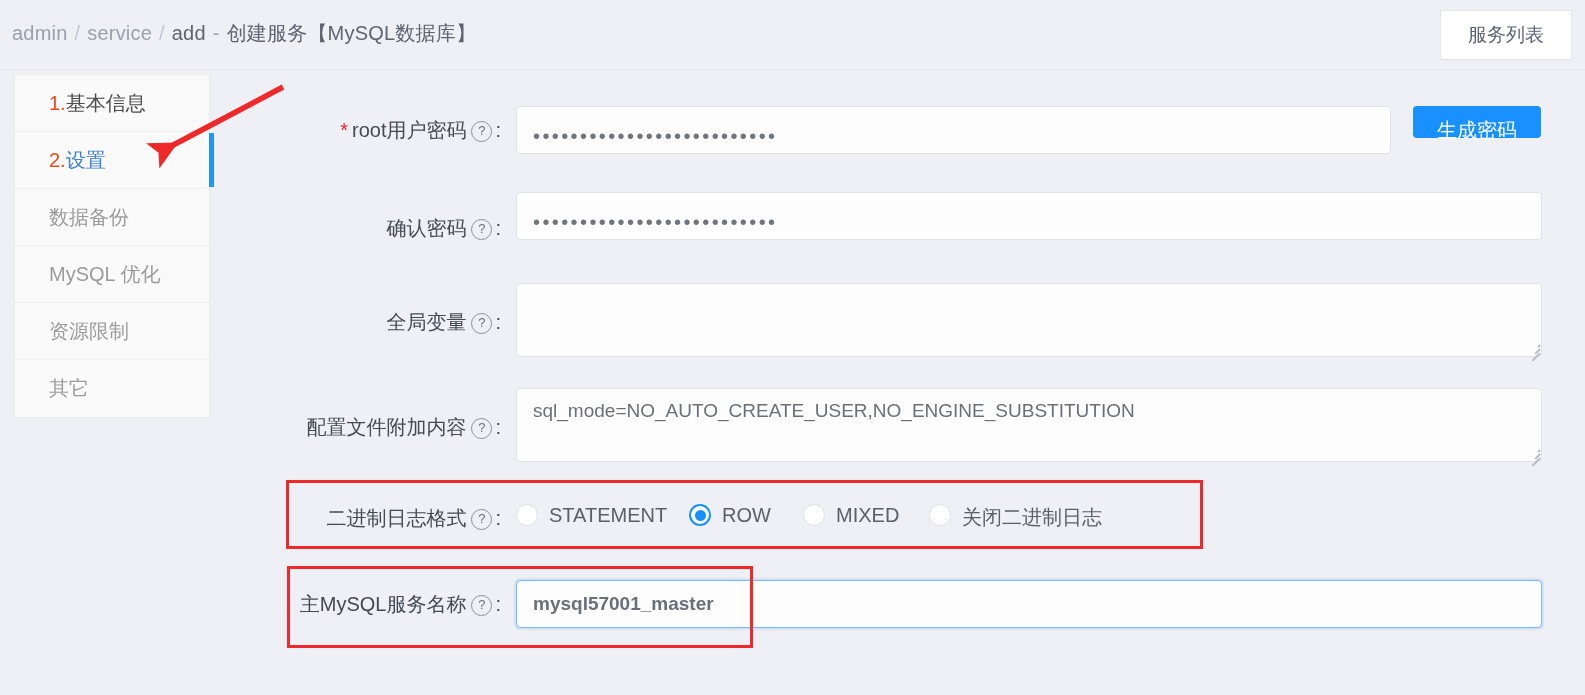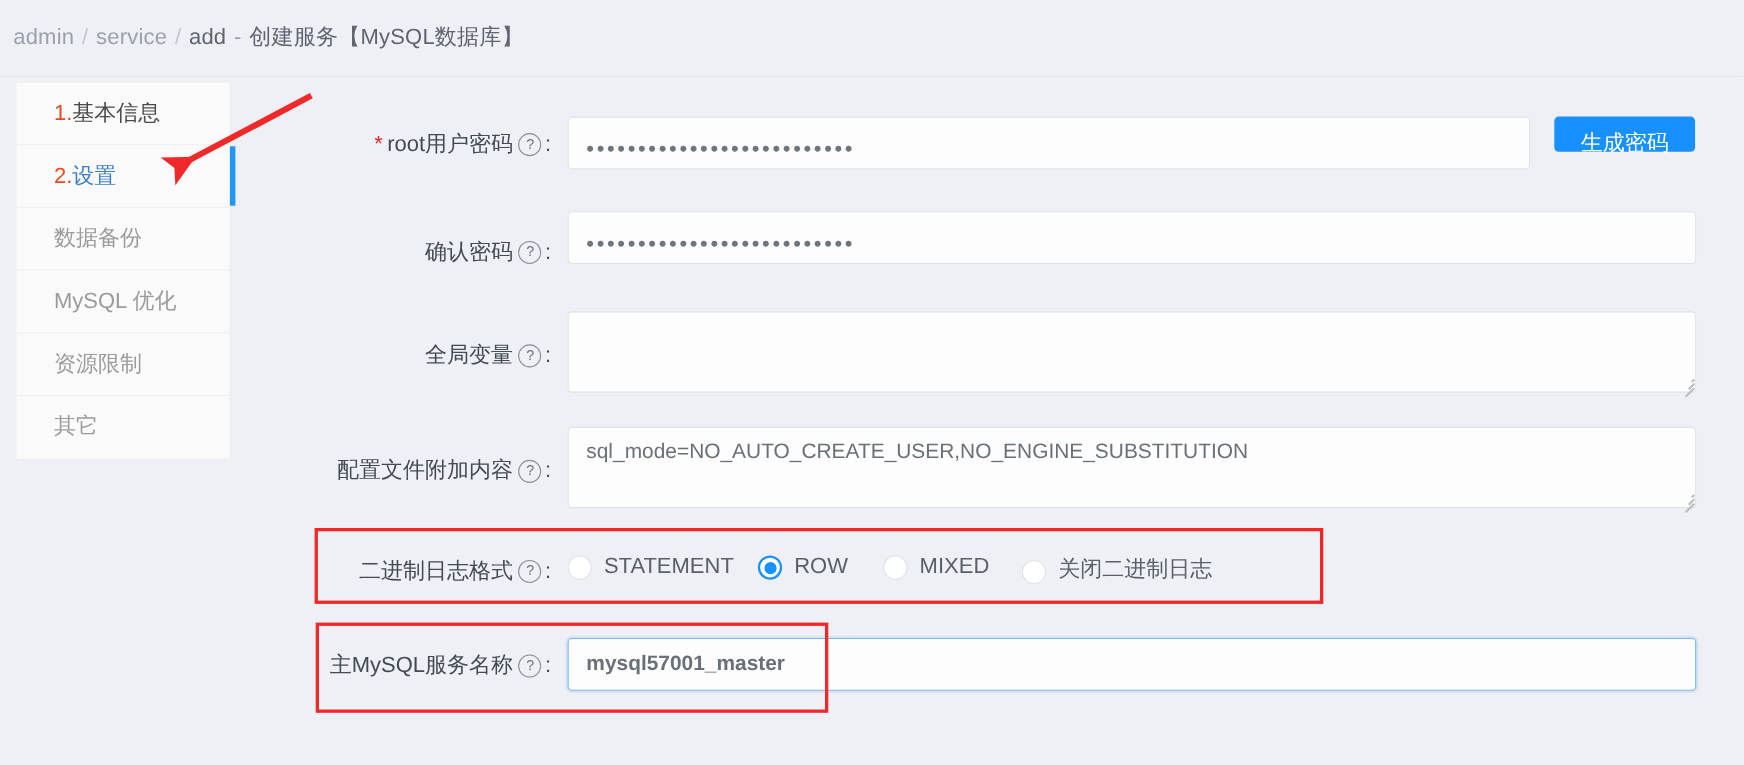--- a/index.html
+++ b/index.html
@@ -183,21 +183,21 @@
     border: none;
     border-radius: 4px;
     cursor: pointer;
     font-family: "Liberation Sans", sans-serif;
   }
 
   
   .radio-opt {
     position: absolute;
     display: flex;
-    align-items: flex-end;
+    align-items: flex-start;
     cursor: pointer;
     white-space: nowrap;
   }
   .rdo {
     width: 22px; height: 22px;
     border-radius: 50%;
     border: 1px solid #dfe1e5;
     background: #ffffff;
     box-sizing: border-box;
     flex: 0 0 auto;
@@ -229,20 +229,21 @@
     pointer-events: none;
   }
 </style>
 </head>
 <body>
 
 <div class="header">
   <div class="breadcrumb">
     <span class="crumb-muted">admin</span><span class="crumb-sep">/</span><span class="crumb-muted">service</span><span class="crumb-sep">/</span><span class="crumb-current">add</span><span class="crumb-dash">-</span><span class="crumb-title">创建服务【MySQL数据库】</span>
   </div>
+  <div class="service-list-btn">服务列表</div>
 </div>
 
 <div class="sidebar">
   <div class="side-item basic">
     <span class="num">1.</span><span class="txt">基本信息</span>
   </div>
   <div class="side-item active">
     <span class="num">2.</span><span class="txt">设置</span>
   </div>
   <div class="side-item">

